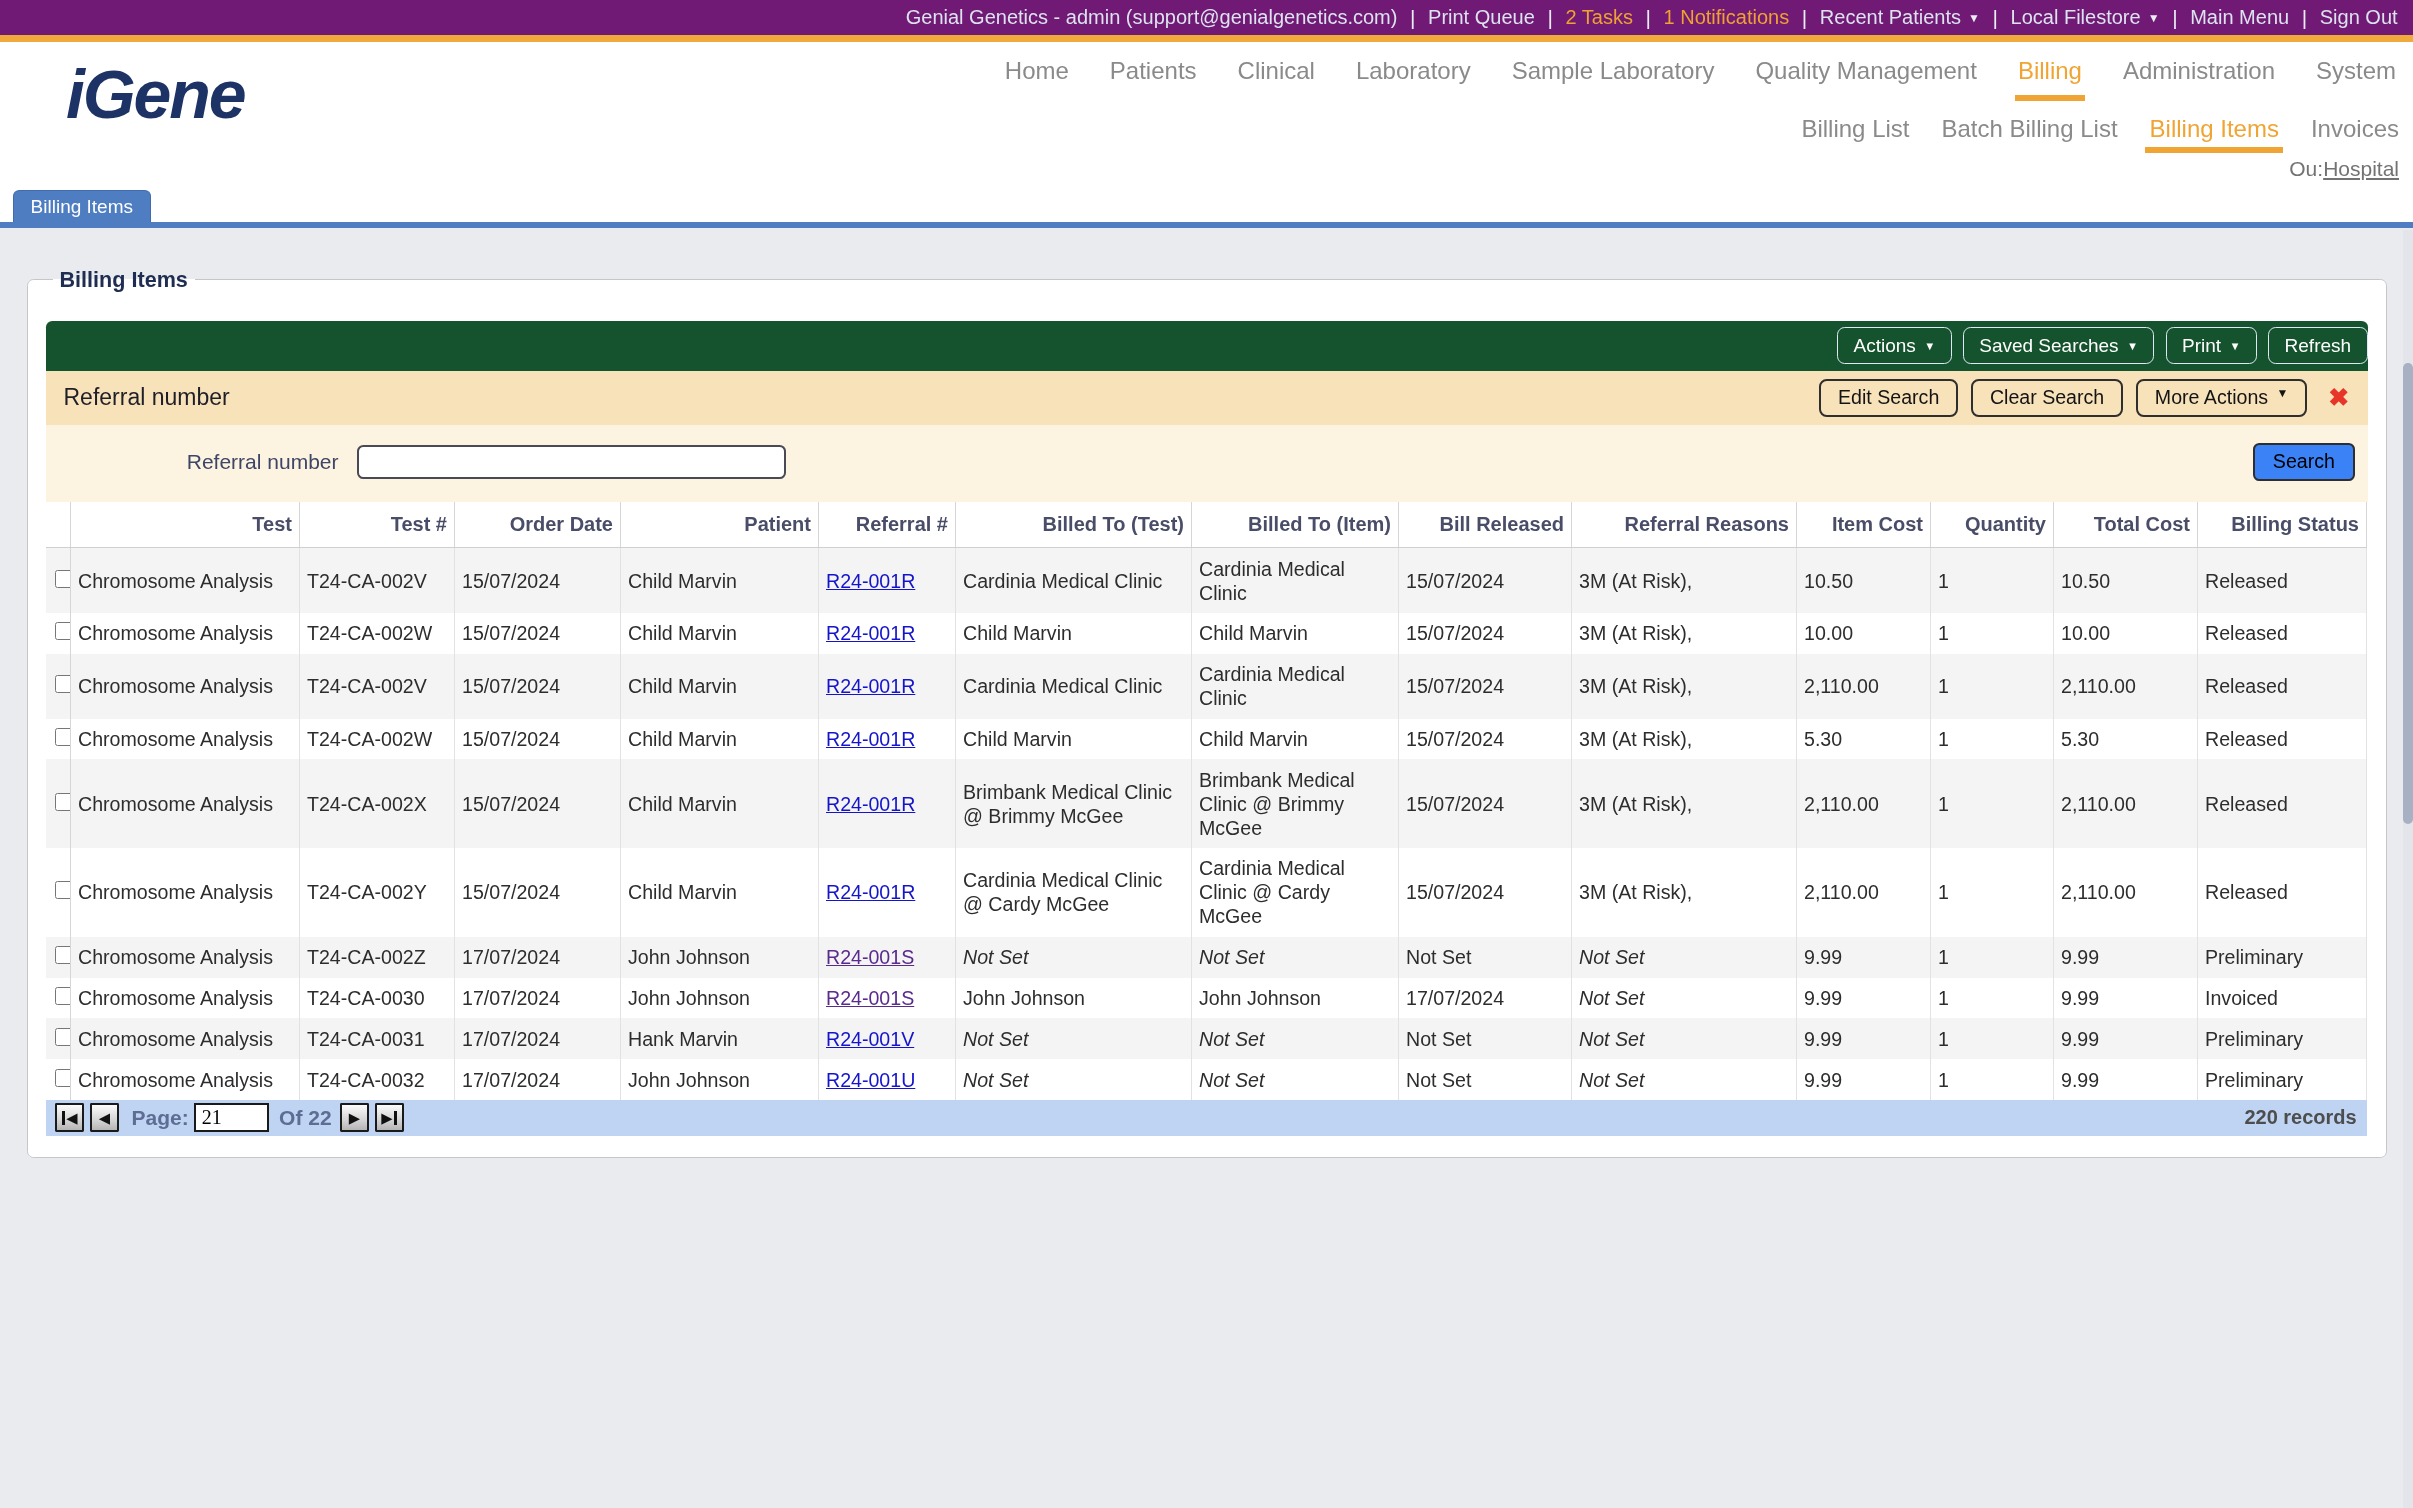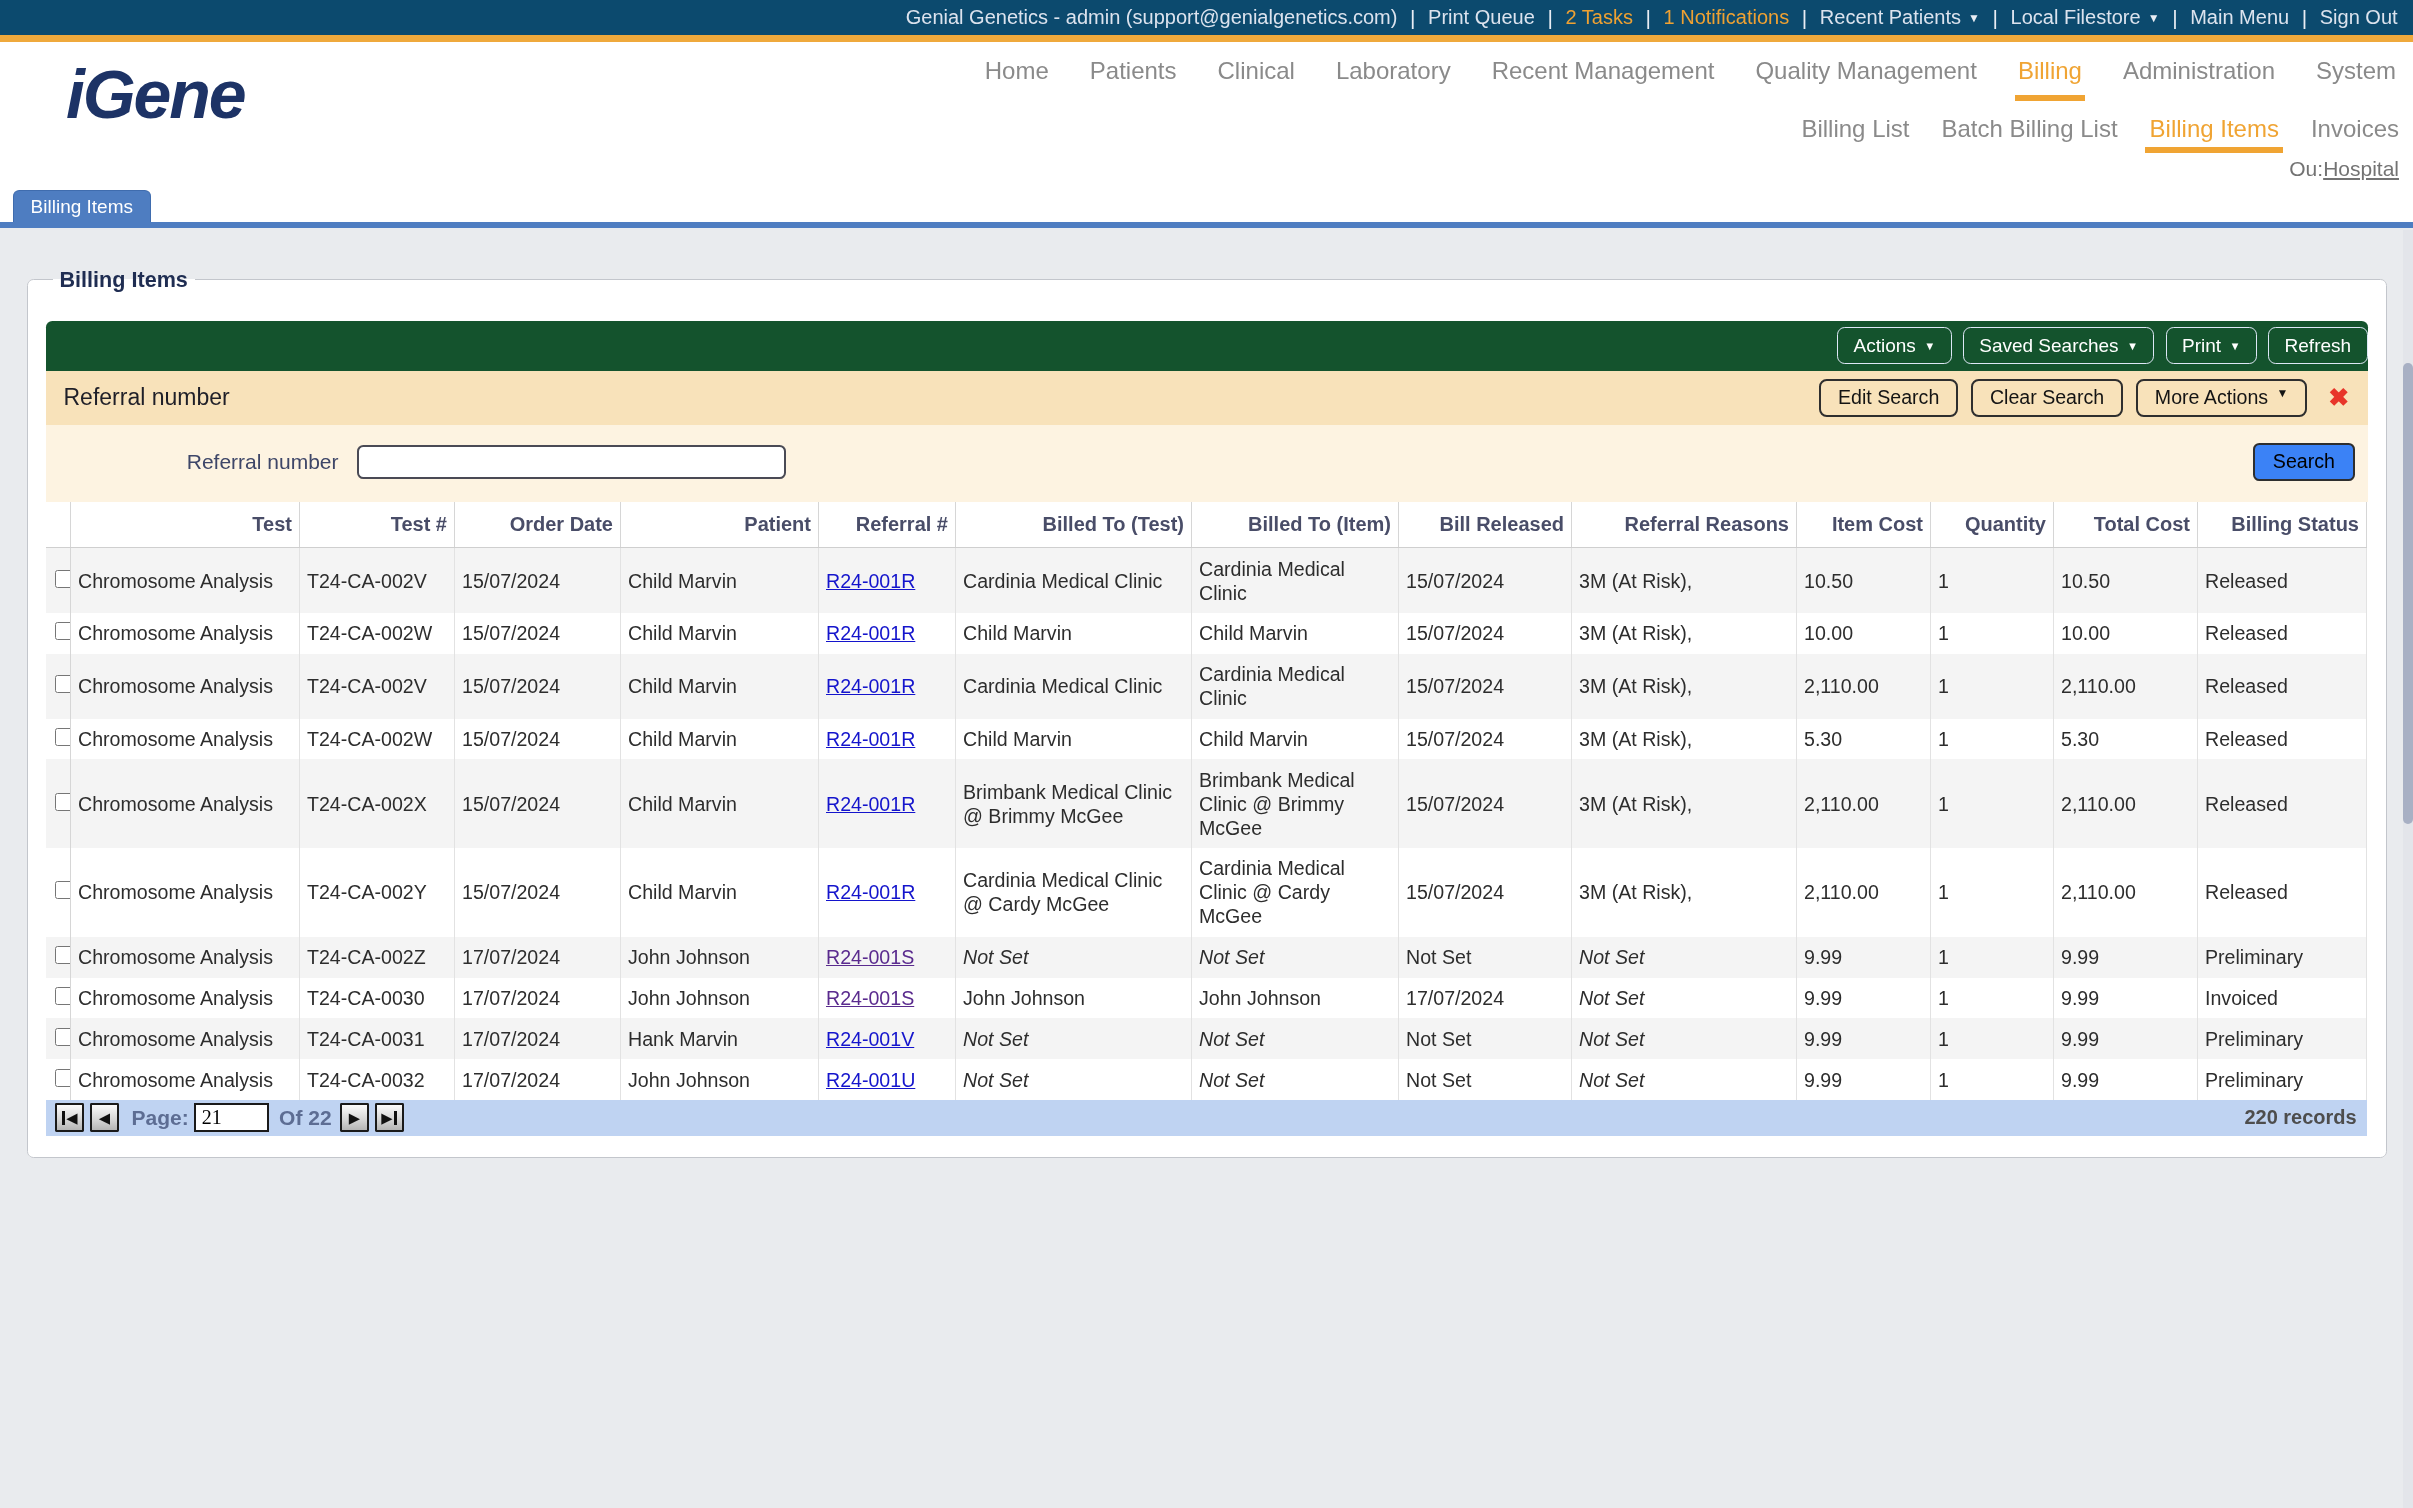--- a/index.html
+++ b/index.html
@@ -1,20 +1,20 @@
 <!DOCTYPE html>
 <html style="font-size:11.2px"><head>
 <meta charset="utf-8">
 <style>
   * { box-sizing: border-box; margin: 0; padding: 0; }
   html,body { width:2413px; height:1508px; overflow:hidden;
     font-family:"Liberation Sans", sans-serif; background:#e9ebee; }
 
   
-  .topbar { height:35px; background:#0c4a6e; display:flex; align-items:center;
+  .topbar { height:35px; background:#701a75; display:flex; align-items:center;
     justify-content:flex-end; padding-right:15.4px; white-space:nowrap; }
   .topbar .item { color:#dce3ee; font-size:20px; }
   .topbar .accent { color:#efa132; }
   .topbar .sep { color:#e9edf4; font-size:21px; margin:0 12.6px; }
   .topbar .caret { font-size:12px; color:#e9edf4; margin-left:7px; }
 
   .orange-line { height:7px; background:#efa93c; }
 
   
   .header { height:155px; background:#fff; position:relative; }
@@ -135,21 +135,21 @@
   </div>
 <div class="orange-line"></div>
 
 <div class="header">
   <div class="logo">iGene</div>
   <div class="mainnav" id="mainnav">
       <div class="nav-item">Home</div>
       <div class="nav-item">Patients</div>
       <div class="nav-item">Clinical</div>
       <div class="nav-item">Laboratory</div>
-      <div class="nav-item">Recent Management</div>
+      <div class="nav-item">Sample Laboratory</div>
       <div class="nav-item">Quality Management</div>
       <div class="nav-item active">Billing</div>
       <div class="nav-item">Administration</div>
       <div class="nav-item">System</div>
     </div>
   <div class="subnav" id="subnav">
       <div class="nav-item">Billing List</div>
       <div class="nav-item">Batch Billing List</div>
       <div class="nav-item active">Billing Items</div>
       <div class="nav-item">Invoices</div>

